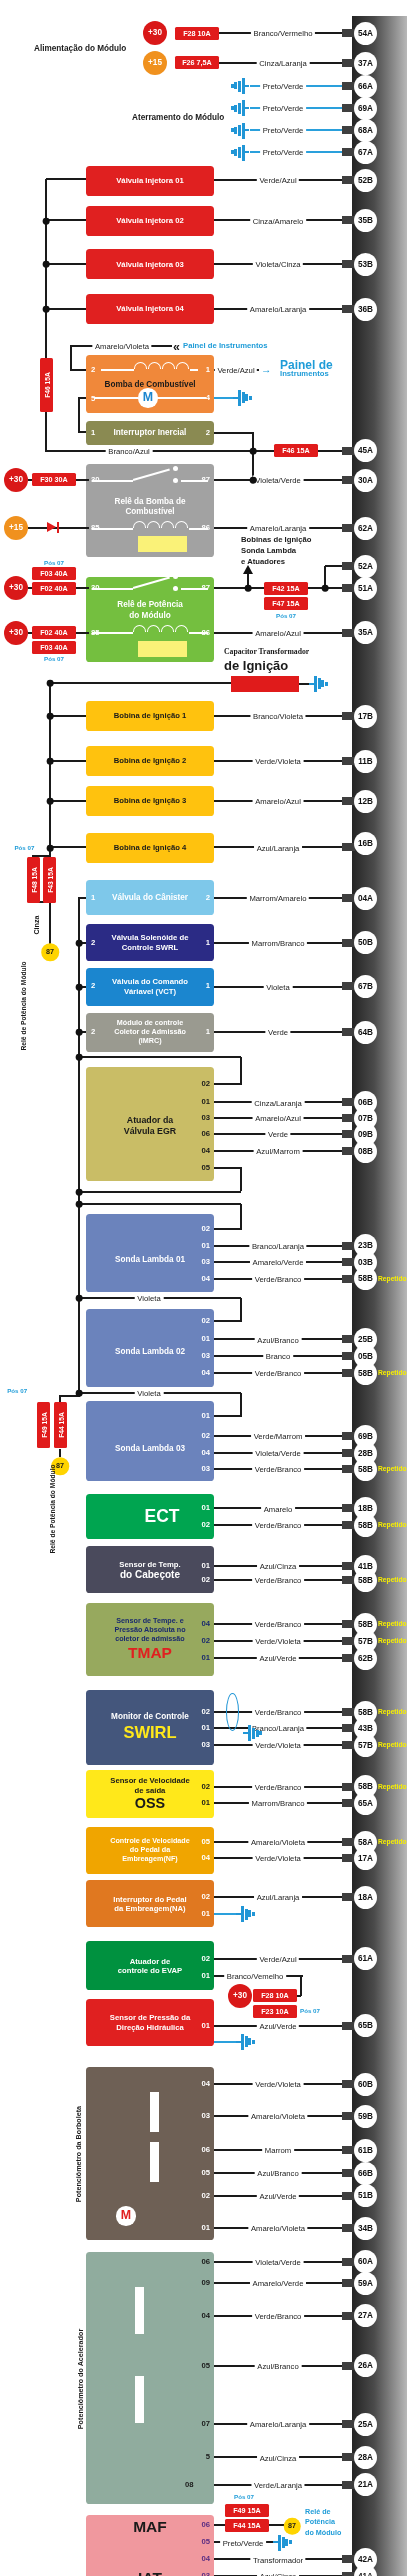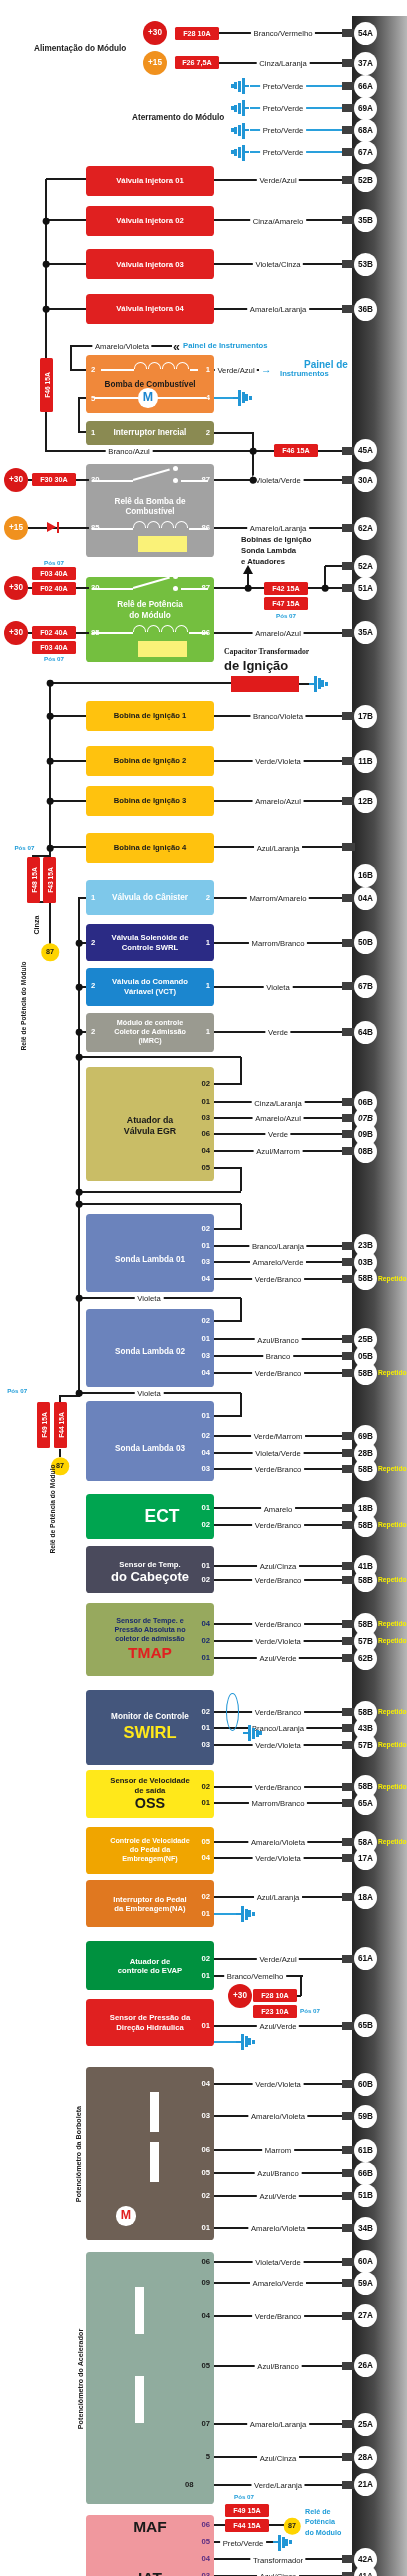--- a/index.html
+++ b/index.html
@@ -285,21 +285,21 @@
     <div class="ttl abs" style="left: 86px; top: 796px; width: 128px; font-size: 7.7px; color: rgb(26, 26, 26);">Bobina de Ignição 3</div>
     <div class="abs" style="left: 214px; top: 800px; width: 129px; height: 2.1px; background: rgb(26, 26, 26);"></div>
     <div class="wlbl abs" style="left: 278px; top: 801px;">Amarelo/Azul</div>
     <div class="pinsq abs" style="left: 342px; top: 797px;"></div>
     <div class="pinc abs" style="left: 354px; top: 790px;">12B</div>
     <div class="box abs" style="left: 86px; top: 833px; width: 128px; height: 30px; background: rgb(255, 194, 14);"></div>
     <div class="ttl abs" style="left: 86px; top: 843px; width: 128px; font-size: 7.7px; color: rgb(26, 26, 26);">Bobina de Ignição 4</div>
     <div class="abs" style="left: 214px; top: 846px; width: 129px; height: 2.1px; background: rgb(26, 26, 26);"></div>
     <div class="wlbl abs" style="left: 278px; top: 848px;">Azul/Laranja</div>
     <div class="pinsq abs" style="left: 342px; top: 843px;"></div>
-    <div class="pinc abs" style="left: 354px; top: 864px;">16B</div>
+    <div class="pinc abs" style="left: 354px; top: 832px;">16B</div>
     <div class="box abs" style="left: 86px; top: 880px; width: 128px; height: 35px; background: rgb(126, 200, 234);"></div>
     <div class="ttl abs" style="left: 86px; top: 893px; width: 128px; font-size: 8.2px; color: rgb(255, 255, 255);">Válvula do Cânister</div>
     <div class="pnum abs" style="left: 91px; top: 893px; color: rgb(255, 255, 255);">1</div>
     <div class="pnum abs" style="left: 185px; top: 893px; width: 25px; text-align: right; color: rgb(255, 255, 255);">2</div>
     <div class="abs" style="left: 214px; top: 897px; width: 129px; height: 2.1px; background: rgb(26, 26, 26);"></div>
     <div class="wlbl abs" style="left: 278px; top: 898px;">Marrom/Amarelo</div>
     <div class="pinsq abs" style="left: 342px; top: 894px;"></div>
     <div class="pinc abs" style="left: 354px; top: 887px;">04A</div>
     <div class="box abs" style="left: 86px; top: 924px; width: 128px; height: 37px; background: rgb(43, 43, 133);"></div>
     <div class="ttl abs" style="left: 86px; top: 933px; width: 128px; font-size: 7.7px; color: rgb(255, 255, 255);">Válvula Solenóide de</div>
@@ -335,21 +335,21 @@
     <div class="pnum abs" style="left: 185px; top: 1079px; width: 25px; text-align: right; color: rgb(26, 26, 26);">02</div>
     <div class="pnum abs" style="left: 185px; top: 1097px; width: 25px; text-align: right; color: rgb(26, 26, 26);">01</div>
     <div class="abs" style="left: 214px; top: 1101px; width: 129px; height: 2.1px; background: rgb(26, 26, 26);"></div>
     <div class="wlbl abs" style="left: 278px; top: 1103px;">Cinza/Laranja</div>
     <div class="pinsq abs" style="left: 342px; top: 1098px;"></div>
     <div class="pinc abs" style="left: 354px; top: 1091px;">06B</div>
     <div class="pnum abs" style="left: 185px; top: 1113px; width: 25px; text-align: right; color: rgb(26, 26, 26);">03</div>
     <div class="abs" style="left: 214px; top: 1117px; width: 129px; height: 2.1px; background: rgb(26, 26, 26);"></div>
     <div class="wlbl abs" style="left: 278px; top: 1118px;">Amarelo/Azul</div>
     <div class="pinsq abs" style="left: 342px; top: 1114px;"></div>
-    <div class="pinc abs" style="left: 354px; top: 1107px; font-style: italic;">07B</div>
+    <div class="pinc abs" style="left: 354px; top: 1107px;">07B</div>
     <div class="pnum abs" style="left: 185px; top: 1129px; width: 25px; text-align: right; color: rgb(26, 26, 26);">06</div>
     <div class="abs" style="left: 214px; top: 1133px; width: 129px; height: 2.1px; background: rgb(26, 26, 26);"></div>
     <div class="wlbl abs" style="left: 278px; top: 1134px;">Verde</div>
     <div class="pinsq abs" style="left: 342px; top: 1130px;"></div>
     <div class="pinc abs" style="left: 354px; top: 1123px;">09B</div>
     <div class="pnum abs" style="left: 185px; top: 1146px; width: 25px; text-align: right; color: rgb(26, 26, 26);">04</div>
     <div class="abs" style="left: 214px; top: 1150px; width: 129px; height: 2.1px; background: rgb(26, 26, 26);"></div>
     <div class="wlbl abs" style="left: 278px; top: 1151px;">Azul/Marrom</div>
     <div class="pinsq abs" style="left: 342px; top: 1147px;"></div>
     <div class="pinc abs" style="left: 354px; top: 1140px;">08B</div>
@@ -419,21 +419,21 @@
     <div class="pinsq abs" style="left: 342px; top: 1504px;"></div>
     <div class="pinc abs" style="left: 354px; top: 1497px;">18B</div>
     <div class="pnum abs" style="left: 185px; top: 1520px; width: 25px; text-align: right; color: rgb(255, 255, 255);">02</div>
     <div class="abs" style="left: 214px; top: 1524px; width: 129px; height: 2.1px; background: rgb(26, 26, 26);"></div>
     <div class="wlbl abs" style="left: 278px; top: 1525px;">Verde/Branco</div>
     <div class="pinsq abs" style="left: 342px; top: 1521px;"></div>
     <div class="pinc abs" style="left: 354px; top: 1514px;">58B</div>
     <div class="rep abs" style="left: 378px; top: 1521px;">Repetido</div>
     <div class="box abs" style="left: 86px; top: 1546px; width: 128px; height: 47px; background: rgb(74, 74, 92);"></div>
     <div class="ttl abs" style="left: 86px; top: 1560px; width: 128px; font-size: 7.7px; color: rgb(255, 255, 255);">Sensor de Temp.</div>
-    <div class="ttl abs" style="left: 86px; top: 1569px; width: 128px; font-size: 13px; color: rgb(255, 255, 255);">do Cabeçote</div>
+    <div class="ttl abs" style="left: 86px; top: 1569px; width: 128px; font-size: 10px; color: rgb(255, 255, 255);">do Cabeçote</div>
     <div class="pnum abs" style="left: 185px; top: 1561px; width: 25px; text-align: right; color: rgb(255, 255, 255);">01</div>
     <div class="abs" style="left: 214px; top: 1565px; width: 129px; height: 2.1px; background: rgb(26, 26, 26);"></div>
     <div class="wlbl abs" style="left: 278px; top: 1566px;">Azul/Cinza</div>
     <div class="pinsq abs" style="left: 342px; top: 1562px;"></div>
     <div class="pinc abs" style="left: 354px; top: 1555px;">41B</div>
     <div class="pnum abs" style="left: 185px; top: 1575px; width: 25px; text-align: right; color: rgb(255, 255, 255);">02</div>
     <div class="abs" style="left: 214px; top: 1579px; width: 129px; height: 2.1px; background: rgb(26, 26, 26);"></div>
     <div class="wlbl abs" style="left: 278px; top: 1580px;">Verde/Branco</div>
     <div class="pinsq abs" style="left: 342px; top: 1576px;"></div>
     <div class="pinc abs" style="left: 354px; top: 1569px;">58B</div>
@@ -644,21 +644,21 @@
     <div class="abs" style="left: 214px; top: 2575px; width: 129px; height: 2.1px; background: rgb(26, 26, 26);"></div>
     <div class="wlbl abs" style="left: 278px; top: 2576px;">Azul/Cinza</div>
     <div class="pinsq abs" style="left: 342px; top: 2572px;"></div>
     <div class="pinc abs" style="left: 354px; top: 2565px;">41A</div>
     <div class="lbl abs" style="left: 34px; top: 44px; font-size: 8.2px; font-weight: bold; color: rgb(26, 26, 26);">Alimentação do Módulo</div>
     <div class="lbl abs" style="left: 132px; top: 113px; font-size: 8.2px; font-weight: bold; color: rgb(26, 26, 26);">Aterramento do Módulo</div>
     <div class="wlbl abs" style="left: 122px; top: 346px;">Amarelo/Violeta</div>
     <div class="lbl abs" style="left: 173px; top: 340px; font-size: 12.4px; font-weight: bold; color: rgb(26, 26, 26);">«</div>
     <div class="lbl abs" style="left: 183px; top: 342px; font-size: 7.7px; font-weight: bold; color: rgb(31, 156, 216);">Painel de Instrumentos</div>
     <div class="lbl abs" style="left: 261px; top: 364px; font-size: 10.3px; font-weight: bold; color: rgb(31, 156, 216);">→</div>
-    <div class="lbl abs" style="left: 280px; top: 359px; font-size: 10px; font-weight: bold; color: rgb(31, 156, 216); margin-left: 24px;">Painel de</div>
+    <div class="lbl abs" style="left: 280px; top: 359px; font-size: 12px; font-weight: bold; color: rgb(31, 156, 216);">Painel de</div>
     <div class="lbl abs" style="left: 280px; top: 370px; font-size: 7.7px; font-weight: bold; color: rgb(31, 156, 216);">Instrumentos</div>
     <div class="hfuse abs" style="left: 274px; top: 444px;">F46 15A</div>
     <div class="wlbl abs" style="left: 129px; top: 451px;">Branco/Azul</div>
     <div class="pinsq abs" style="left: 342px; top: 447px;"></div>
     <div class="pinc abs" style="left: 354px; top: 439px;">45A</div>
     <div class="lbl abs" style="left: 241px; top: 536px; font-size: 7.7px; font-weight: bold; color: rgb(26, 26, 26);">Bobinas de Ignição</div>
     <div class="lbl abs" style="left: 241px; top: 547px; font-size: 7.7px; font-weight: bold; color: rgb(26, 26, 26);">Sonda Lambda</div>
     <div class="lbl abs" style="left: 241px; top: 558px; font-size: 7.7px; font-weight: bold; color: rgb(26, 26, 26);">e Atuadores</div>
     <div class="abs" style="left: 243px; top: 565px; width: 0px; height: 0px; border-left: 5.2px solid transparent; border-right: 5.2px solid transparent; border-bottom: 9.3px solid rgb(17, 17, 17);"></div>
     <div class="pinsq abs" style="left: 342px; top: 562px;"></div>

